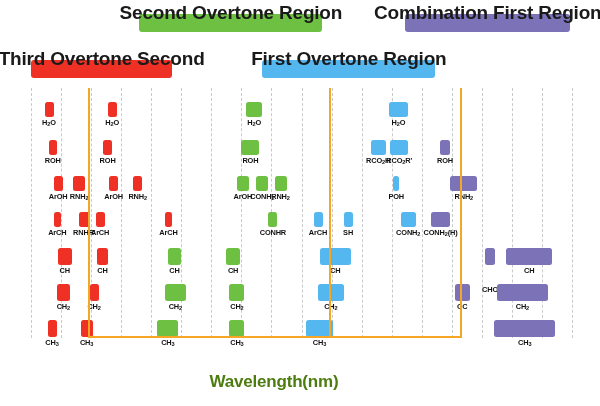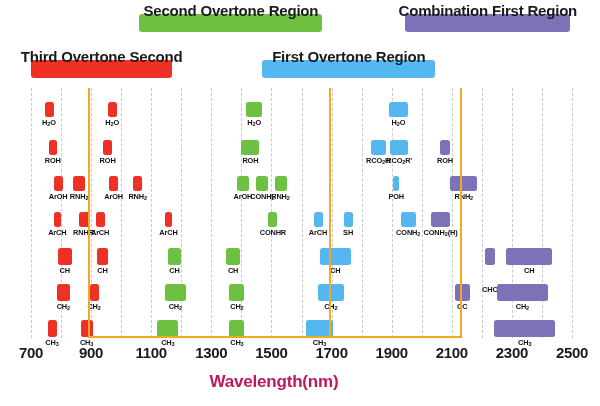--- a/index.html
+++ b/index.html
@@ -5,21 +5,21 @@
   html,body{margin:0;padding:0;}
   body{
     width:600px;height:406px;background:#ffffff;overflow:hidden;
     font-family:"Liberation Sans","DejaVu Sans",sans-serif;
     -webkit-font-smoothing:antialiased;
   }
   #stage{position:relative;width:600px;height:406px;}
   .region-bar{position:absolute;border-radius:3px;height:18px;}
   .region-label{
     position:absolute;white-space:nowrap;
-    font-size:15px;font-weight:700;color:#1a1a1a;
+    font-size:19px;font-weight:700;color:#1a1a1a;
     letter-spacing:-0.2px;text-align:center;
   }
 
   
   #plot{position:absolute;left:0;top:88px;width:600px;height:250px;}
   .gridline{
     position:absolute;top:0;width:1px;height:250px;
     border-left:1px dashed #c9c9c9;
   }
 
@@ -41,21 +41,21 @@
 
   
   #axis{position:absolute;left:0;top:344px;width:600px;height:24px;}
   .tick{
     position:absolute;top:0;white-space:nowrap;
     font-size:15px;font-weight:700;color:#1a1a1a;
     text-align:center;letter-spacing:-0.3px;
   }
   #xtitle{
     position:absolute;left:0;top:372px;width:548px;text-align:center;
-    font-size:17px;font-weight:700;color:#be185d;letter-spacing:-0.2px;
+    font-size:17px;font-weight:700;color:#4d7c0f;letter-spacing:-0.2px;
   }
 </style>
 </head>
 <body>
 
 <div id="stage">
 
   <div id="regions-layer">
       <div class="region-bar" style="left: 31px; width: 141.3px; top: 60px; background: rgb(238, 49, 36);"></div>
       <div class="region-label" style="left: 101.6px; top: 48px; transform: translateX(-50%);">Third Overtone Second</div>
@@ -184,27 +184,15 @@
         <div class="band-label" style="left: 236.9px; top: 250px; transform: translateX(-50%);">CH<sub>3</sub></div>
         <div class="band" style="left: 306px; width: 27.1px; top: 232px; height: 17px; background: rgb(85, 183, 240);"></div>
         <div class="band-label" style="left: 319.5px; top: 250px; transform: translateX(-50%);">CH<sub>3</sub></div>
         <div class="band" style="left: 493.9px; width: 61.6px; top: 232px; height: 17px; background: rgb(123, 114, 184);"></div>
         <div class="band-label" style="left: 524.7px; top: 250px; transform: translateX(-50%);">CH<sub>3</sub></div>
       </div>
     <div id="frame" style="left: 88.1px; width: 374.2px; top: 0px; height: 250px; border-color: rgb(245, 166, 35);"></div>
     <div id="frame-div" style="left: 328.6px; top: 0px; height: 250px; background: rgb(245, 166, 35);"></div>
   </div>
 
-  <div id="axis">
-      <div class="tick" style="left: 31px; transform: translateX(-50%);">700</div>
-      <div class="tick" style="left: 91.1px; transform: translateX(-50%);">900</div>
-      <div class="tick" style="left: 151.2px; transform: translateX(-50%);">1100</div>
-      <div class="tick" style="left: 211.3px; transform: translateX(-50%);">1300</div>
-      <div class="tick" style="left: 271.4px; transform: translateX(-50%);">1500</div>
-      <div class="tick" style="left: 331.6px; transform: translateX(-50%);">1700</div>
-      <div class="tick" style="left: 391.7px; transform: translateX(-50%);">1900</div>
-      <div class="tick" style="left: 451.8px; transform: translateX(-50%);">2100</div>
-      <div class="tick" style="left: 511.9px; transform: translateX(-50%);">2300</div>
-      <div class="tick" style="left: 572px; transform: translateX(-50%);">2500</div>
-    </div>
   <div id="xtitle">Wavelength(nm)</div>
 
 </div>
 
 </body></html>

